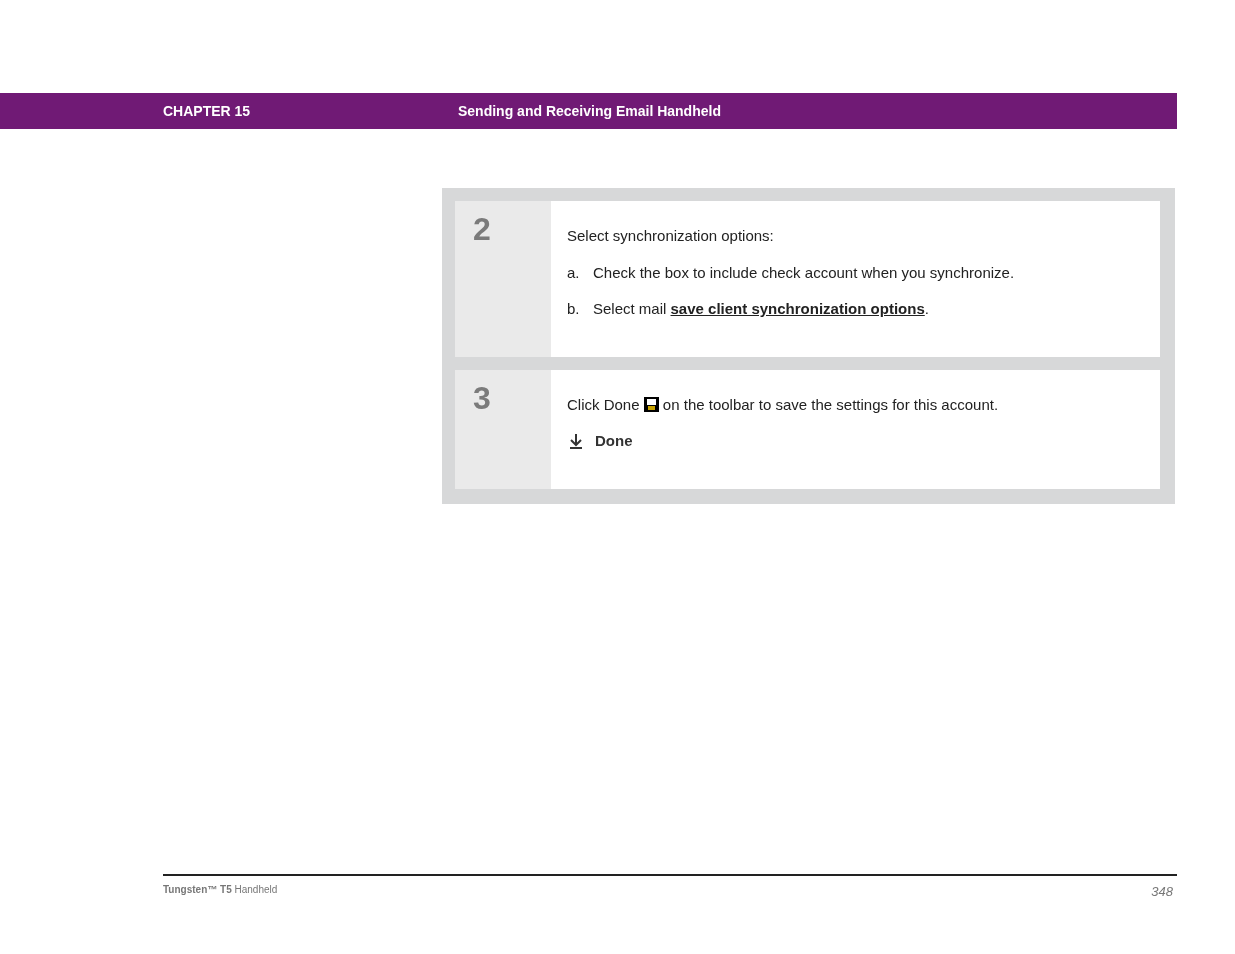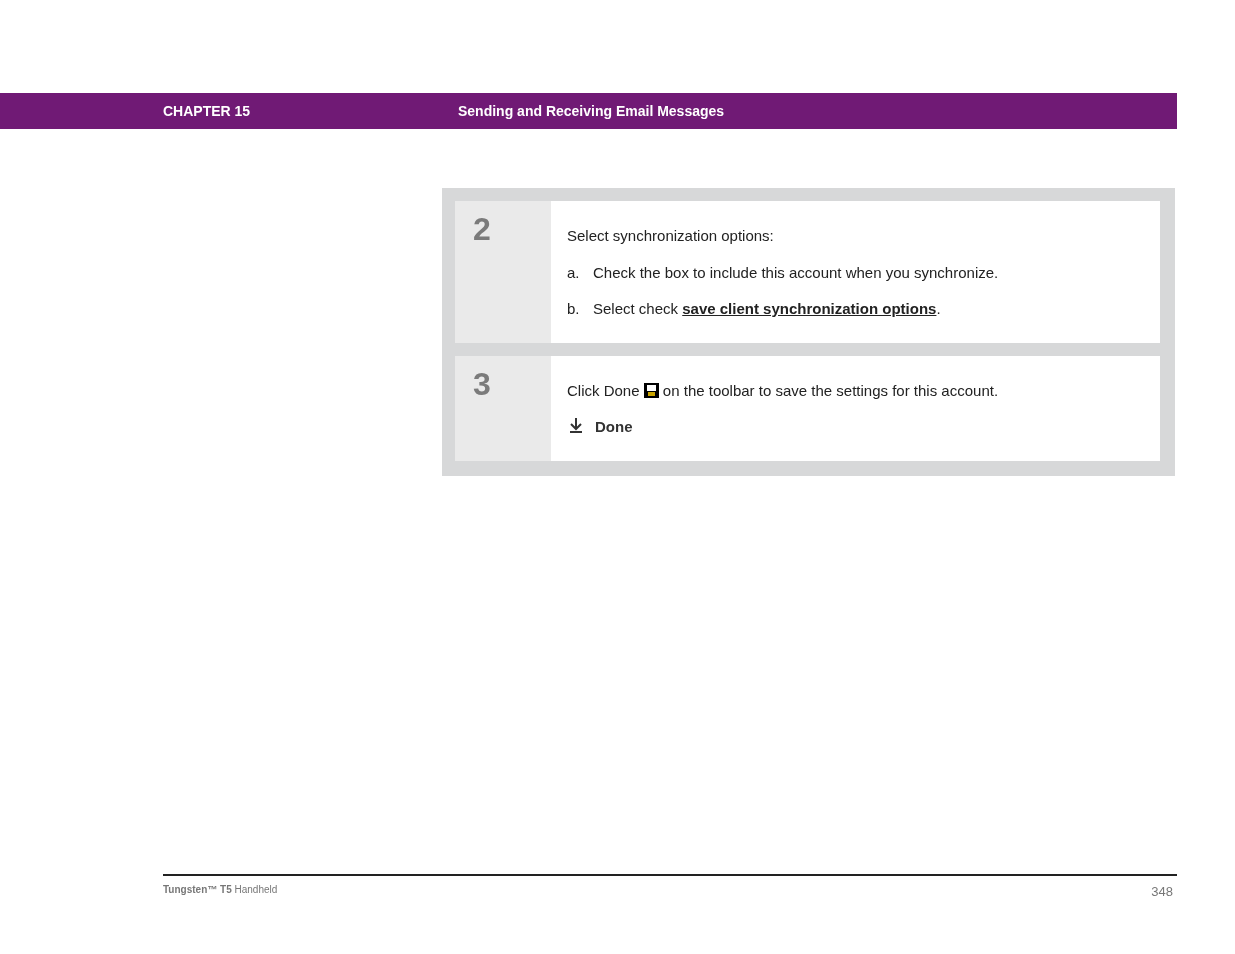--- a/index.html
+++ b/index.html
@@ -57,21 +57,21 @@
   .step-number {
     font-size: 32px;
     font-weight: 900;
     color: #7b7b7b;
     font-family: Arial, Helvetica, sans-serif;
     line-height: 1;
   }
   .step-body {
     flex: 1;
     background: #ffffff;
-    padding: 24px 16px 22px 16px;
+    padding: 24px 16px 36px 16px;
     font-size: 15px;
     color: #222;
     line-height: 1.5;
   }
   .step-body p { margin: 0 0 14px 0; }
   .step-body p:last-child { margin-bottom: 0; }
   .sub-item {
     display: flex;
     gap: 8px;
     margin-bottom: 14px;
@@ -120,20 +120,21 @@
   }
   .save-icon::after {
     content: "";
     position: absolute;
     bottom: 1px; left: 3px;
     width: 7px; height: 4px;
     background: #c9a400;
   }
   .done-row {
     display: flex;
+    align-items: center;
     gap: 10px;
     margin-top: 6px;
   }
   .done-arrow {
     width: 18px;
     height: 18px;
     display: inline-flex;
     align-items: center;
     justify-content: center;
   }
@@ -159,49 +160,50 @@
   }
   .footer-left .bold { font-weight: bold; }
   .footer-right {
     position: absolute;
     top: 884px;
     right: 62px;
     font-size: 13px;
     color: #777;
     text-align: right;
     width: 60px;
+    font-style: italic;
   }
 </style>
 </head>
 <body>
 
 <div class="header-bar">
   <div class="chapter-label">CHAPTER 15</div>
-  <div class="chapter-title">Sending and Receiving Email Messages</div>
+  <div class="chapter-title">Sending and Receiving Email Handheld</div>
 </div>
 
 <div class="steps-container">
 
   <div class="step-row">
     <div class="step-number-cell">
       <div class="step-number">2</div>
     </div>
     <div class="step-body">
       <p>Select synchronization options:</p>
 
       <div class="sub-item">
         <span class="sub-letter">a.</span>
-        <span>Check the box to include this account when you synchronize.</span>
+        <span>Check the box to include check account when you synchronize.</span>
       </div>
 
 
       <div class="sub-item" style="margin-bottom:0;">
         <span class="sub-letter">b.</span>
         <span>
-          <span>Select check </span><span class="link-underline">save client synchronization options</span><span>.</span>
+          <span>Select mail </span><span class="link-underline">save client synchronization options</span><span>.</span>
         </span>
       </div>
     </div>
   </div>
 
   <div class="step-row">
     <div class="step-number-cell">
       <div class="step-number">3</div>
     </div>
     <div class="step-body">

